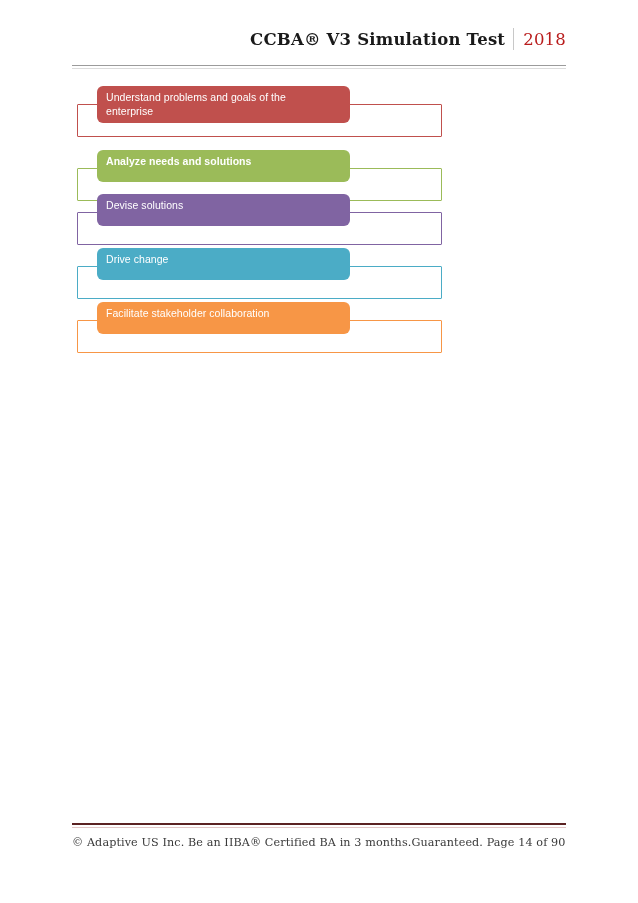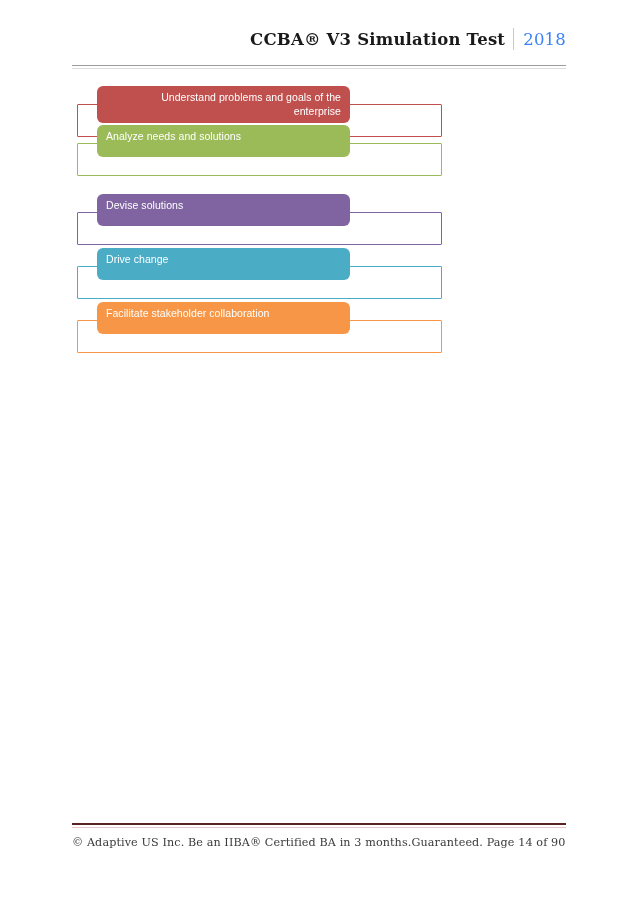--- a/index.html
+++ b/index.html
@@ -47,21 +47,21 @@
   }
   .header-divider {
     width: 1px;
     height: 22px;
     background: #c8c8c8;
     margin-bottom: -2px;
   }
   .header-year {
     font-family: "DejaVu Serif", "Liberation Serif", serif;
     font-size: 16.5px;
-    color: #3b82f6;
+    color: #b91c1c;
     letter-spacing: 0.2px;
     white-space: nowrap;
     line-height: 1;
     padding-left: 9px;
   }
   .header-rule {
     position: absolute;
     left: 72px;
     top: 65px;
     width: 494px;
@@ -164,29 +164,29 @@
   <div class="header">
     <span class="header-title">CCBA® V3 Simulation Test</span>
     <span class="header-divider"></span>
     <span class="header-year">2018</span>
   </div>
   <div class="header-rule"></div>
   <div class="header-rule-2"></div>
 
   <div class="diagram">
 
-    <div class="group" style="top:0px;text-align:right;">
+    <div class="group" style="top:0px;">
       <div class="outline-box" style="border-color:#C0504D;"></div>
       <div class="fill-box tall" style="background:#C0504D;">
         <span class="fill-label">Understand problems and goals of the
 enterprise</span>
       </div>
     </div>
 
-    <div class="group" style="top:39px;">
+    <div class="group" style="top:64px;font-weight:bold;">
       <div class="outline-box" style="border-color:#9BBB59;"></div>
       <div class="fill-box" style="background:#9BBB59;">
         <span class="fill-label">Analyze needs and solutions</span>
       </div>
     </div>
 
     <div class="group" style="top:108px;">
       <div class="outline-box" style="border-color:#8064A2;"></div>
       <div class="fill-box" style="background:#8064A2;">
         <span class="fill-label">Devise solutions</span>

